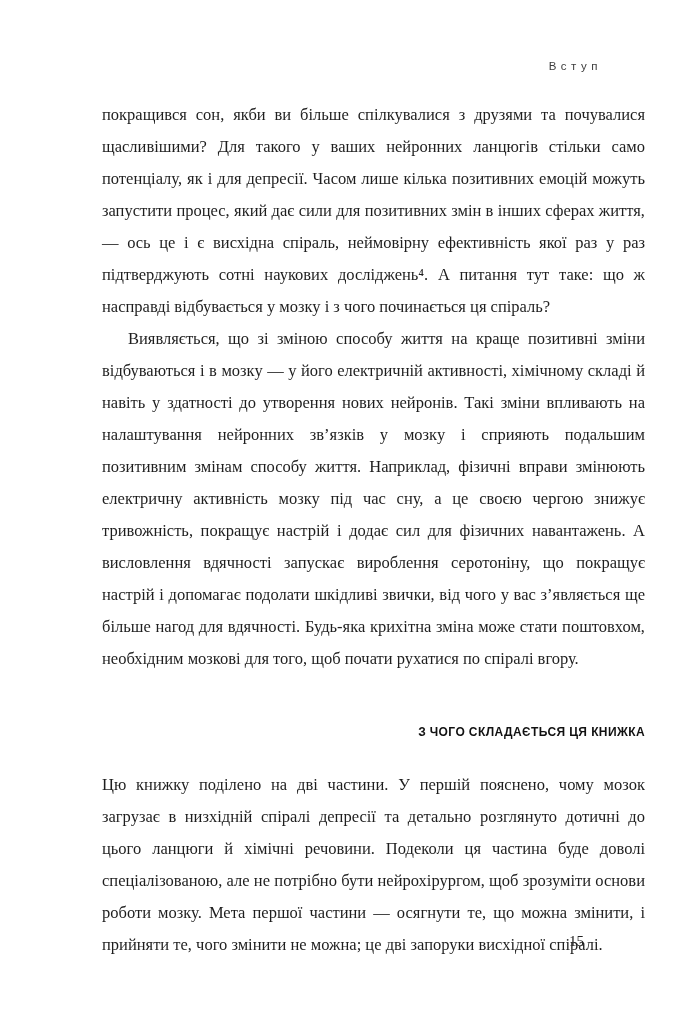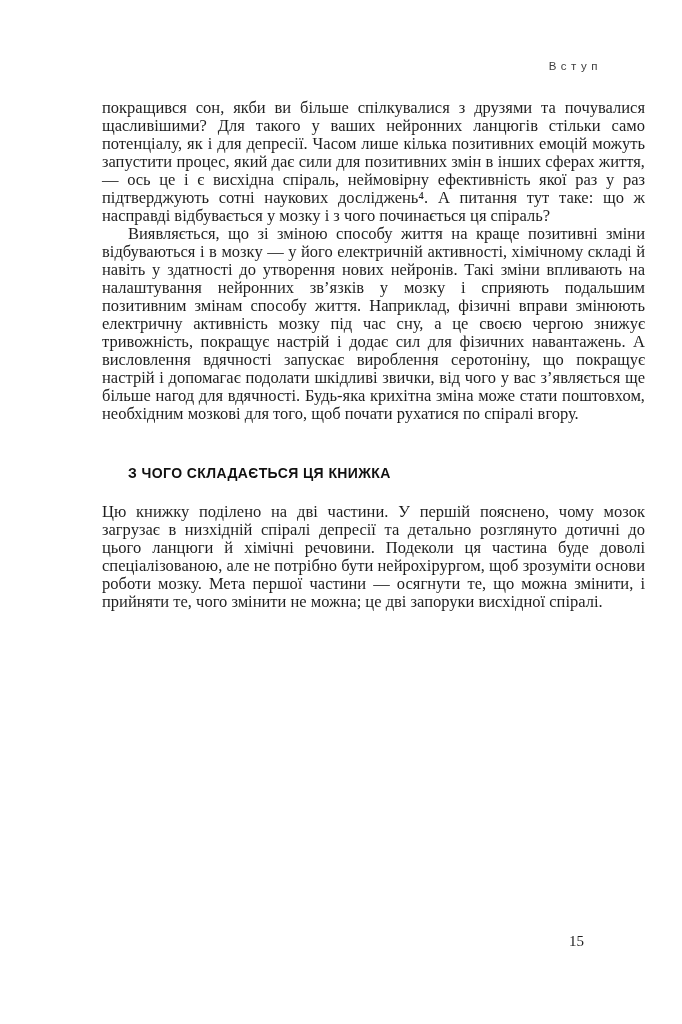--- a/index.html
+++ b/index.html
@@ -28,39 +28,39 @@
     letter-spacing: 4.5px;
     color: #3d3d3d;
   }
   .text-block {
     position: absolute;
     top: 99px;
     left: 70px;
     width: 543px;
     font-family: "Liberation Serif", serif;
     font-size: 16.5px;
-    line-height: 18px;
+    line-height: 32px;
     text-align: justify;
     hyphens: auto;
     -webkit-hyphens: auto;
   }
   .para {
     margin: 0;
   }
   .para.indent {
     text-indent: 26px;
   }
   .section-heading {
     font-family: "Liberation Sans", sans-serif;
-    font-size: 14px;
+    font-size: 12px;
     font-weight: 700;
     letter-spacing: 0.4px;
     color: #111111;
     margin: 41px 0 21px 26px;
-    text-align: left;
+    text-align: right;
   }
   .folio {
     position: absolute;
     top: 933px;
     right: 130px;
     font-family: "Liberation Serif", serif;
     font-size: 15px;
     color: #222222;
     text-align: center;
   }

